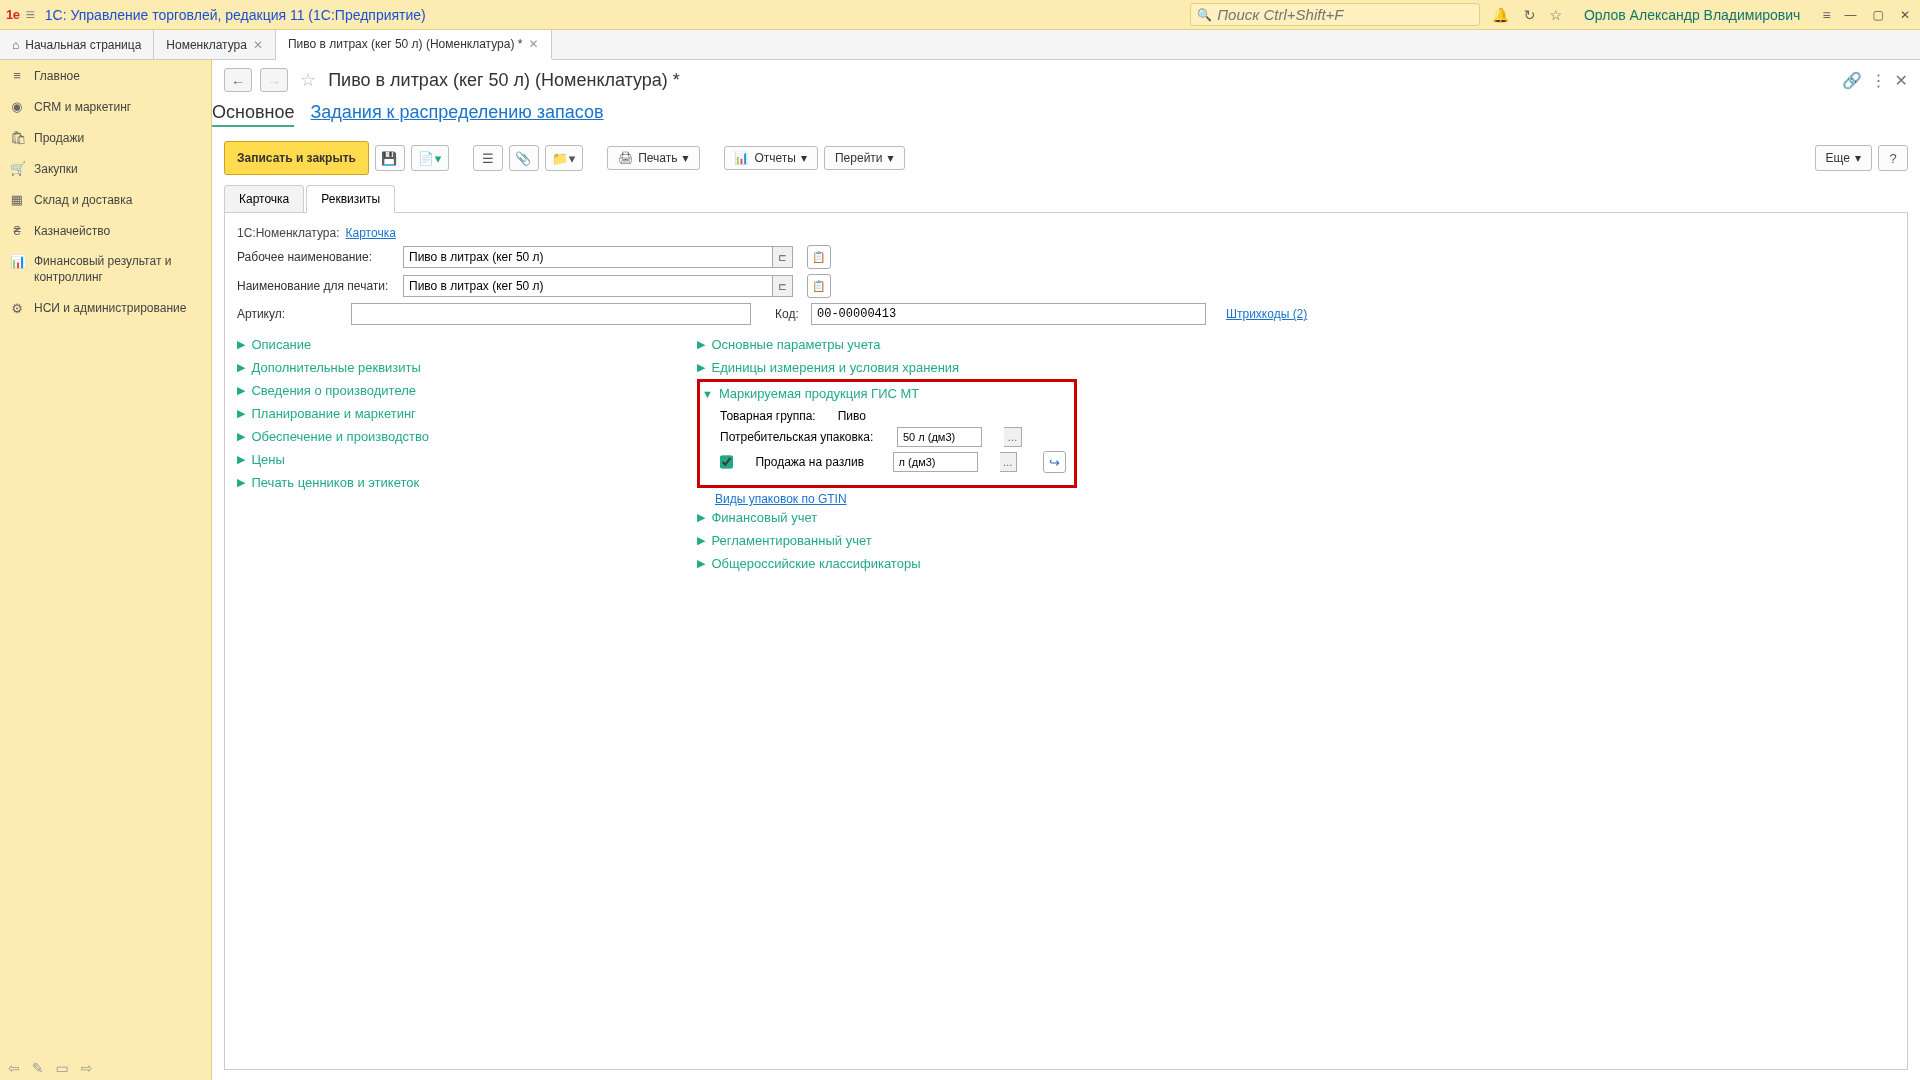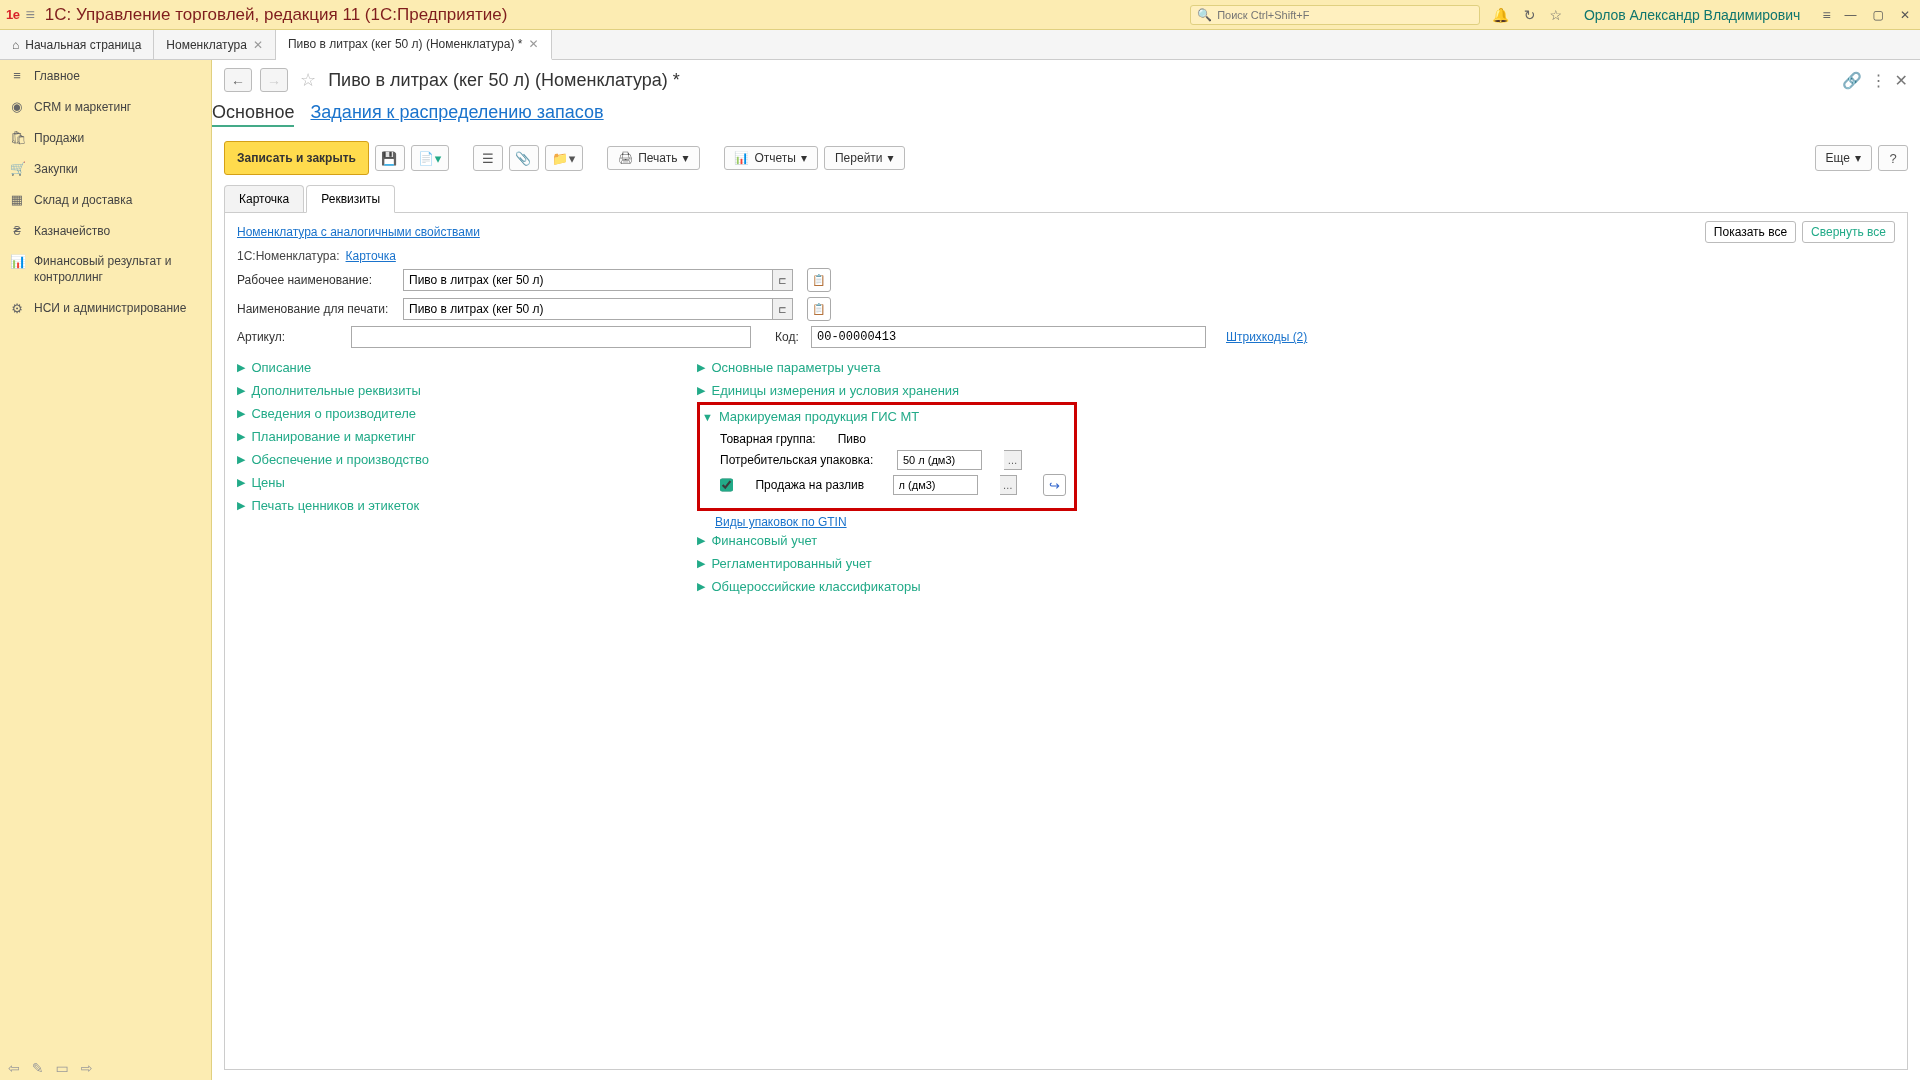--- a/index.html
+++ b/index.html
@@ -1,24 +1,24 @@
 <!DOCTYPE html>
 <html><head>
 <meta charset="utf-8">
 <style>
 * { box-sizing: border-box; margin: 0; padding: 0; font-family: Arial, sans-serif; }
 body { font-size: 12px; background: #fff; overflow: hidden; width: 1920px; height: 1080px; }
 
 .titlebar { height: 30px; background: #fcecb2; display: flex; align-items: center; padding: 0 6px; border-bottom: 1px solid #e0d080; }
 .titlebar .logo { color: #d8232a; font-weight: bold; font-size: 13px; margin-right: 6px; letter-spacing: -0.5px; }
 .titlebar .menu-icon { color: #888; font-size: 16px; margin-right: 10px; cursor: pointer; }
-.titlebar .title-text { color: #7f1d1d; font-size: 17px; }
+.titlebar .title-text { color: #1d4ed8; font-size: 14px; }
 .titlebar .search-box { margin-left: auto; display: flex; align-items: center; background: #fff0bf; border: 1px solid #e0d080; border-radius: 3px; padding: 2px 6px; width: 290px; }
 .titlebar .search-box .sicon { color: #888; margin-right: 5px; }
-.titlebar .search-box input { border: none; background: transparent; font-size: 11px; width: 100%; color: #999; outline: none; }
+.titlebar .search-box input { border: none; background: transparent; font-size: 15px; width: 100%; color: #999; outline: none; font-style: italic; }
 .titlebar .right-icons { display: flex; align-items: center; gap: 14px; margin-left: 12px; color: #666; }
 .titlebar .right-icons span { cursor: pointer; font-size: 14px; }
 .titlebar .user-name { color: #0f766e; font-size: 12px; margin: 0 8px; }
 .win-ctrl { display: flex; gap: 8px; margin-left: 10px; color: #555; }
 .win-ctrl span { cursor: pointer; font-size: 12px; padding: 2px 4px; }
 
 .tabs-bar { height: 30px; background: #f5f5f5; border-bottom: 1px solid #ccc; display: flex; align-items: stretch; }
 .tab { display: flex; align-items: center; padding: 0 12px; border-right: 1px solid #ccc; font-size: 12px; color: #333; cursor: pointer; gap: 6px; }
 .tab.active { background: #fff; border-bottom: 2px solid #fff; margin-bottom: -1px; }
 .tab .close { color: #999; font-size: 12px; }
@@ -220,27 +220,20 @@
         <div class="icon-btn">?</div>
       </div>
     </div>
 
     <div class="subtabs2">
       <div class="t2">Карточка</div>
       <div class="t2 active">Реквизиты</div>
     </div>
 
     <div class="details-body">
-      <div class="top-link-row">
-        <span class="link-blue">Номенклатура с аналогичными свойствами</span>
-        <div class="expand-btns">
-          <button class="exp-btn">Показать все</button>
-          <button class="exp-btn green">Свернуть все</button>
-        </div>
-      </div>
 
       <div class="form-row">
         <span class="link-grey">1С:Номенклатура:</span>
         <span class="link-blue">Карточка</span>
       </div>
 
       <div class="form-row">
         <label>Рабочее наименование:</label>
         <div class="input-wrap">
           <input class="text-input" style="width: 370px;" value="Пиво в литрах (кег 50 л)">

